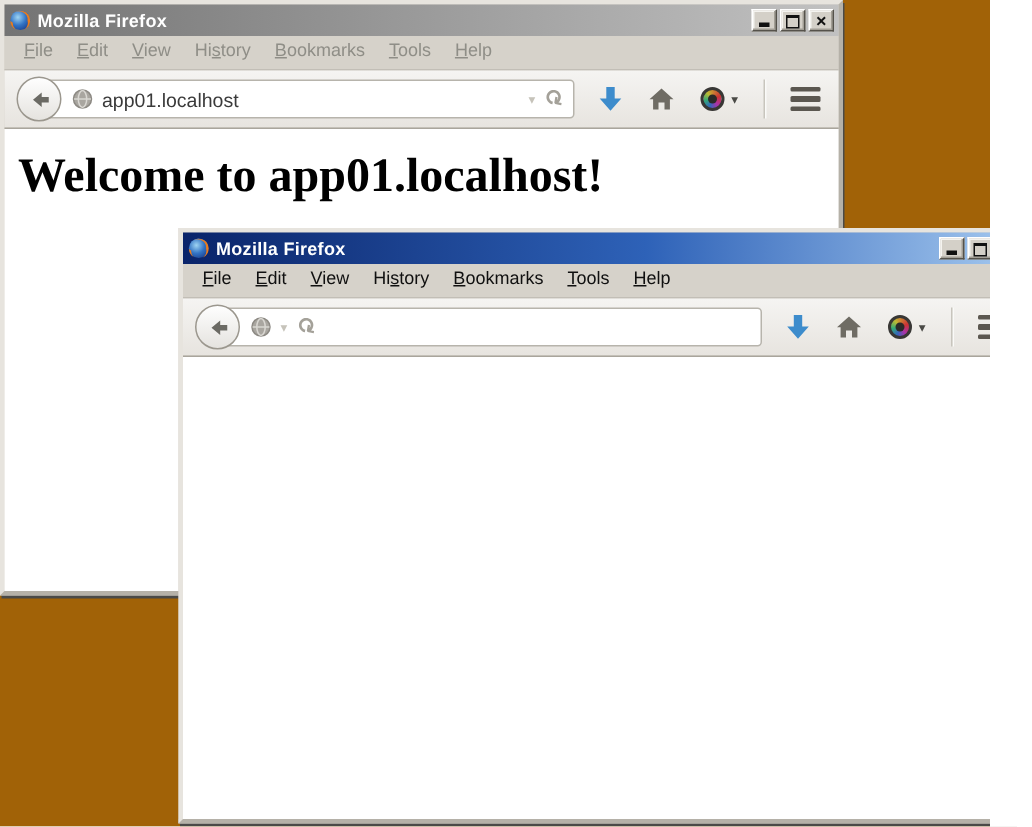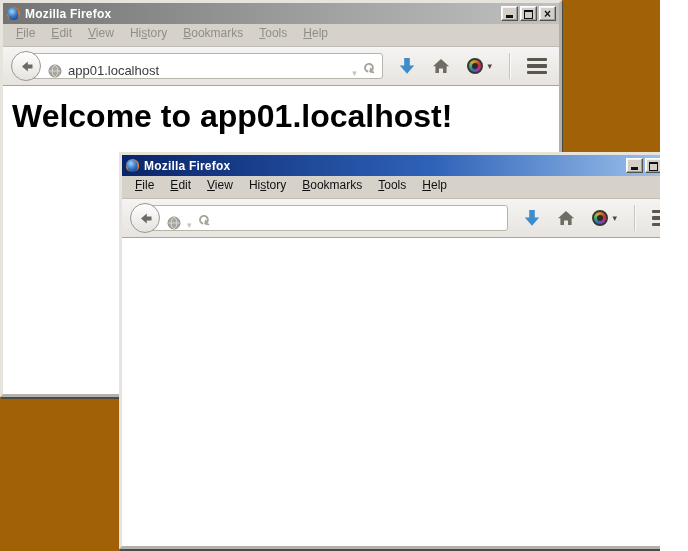--- a/index.html
+++ b/index.html
@@ -39,38 +39,38 @@
   .mn { text-decoration:underline; }
 
   .toolbar { height:39px; flex:0 0 auto; display:flex; align-items:center;
              padding:0 12px 0 8px;
              background:linear-gradient(#f5f4f2,#e7e4df);
              border-bottom:1px solid #a9a59c; }
   .back-btn { width:30px; height:30px; border-radius:50%; flex:0 0 auto; z-index:2;
               background:linear-gradient(#fefefe,#e5e3df);
               border:1px solid #9b978e; display:flex; align-items:center; justify-content:center; cursor:pointer; }
   .urlbar { flex:1 1 auto; height:26px; background:#fff; border:1px solid #b7b4ac; border-radius:3px;
-            margin-left:-16px; padding:0 7px 0 22px; display:flex; align-items:flex-end; gap:6px;
+            margin-left:-16px; padding:0 7px 0 22px; display:flex; align-items:center; gap:6px;
             font-size:13px; color:#3a3a3a; min-width:0; }
   .url-text { flex:1; white-space:nowrap; overflow:hidden; }
   .url-drop { font-size:9px; color:#c6c3ba; cursor:pointer; }
   .reload   { font-size:15px; font-weight:bold; color:#a4a199; cursor:pointer; transform:rotate(55deg); }
 
   .right-icons { display:flex; align-items:center; gap:17px; margin-left:16px; flex:0 0 auto; }
   .icon-btn { display:flex; align-items:center; cursor:pointer; }
   .lens { width:16px; height:16px; border-radius:50%; position:relative; border:2px solid #383735;
           background:conic-gradient(#cc8833 0deg,#cc3333 70deg,#aa33aa 140deg,#3366bb 200deg,#33aa77 260deg,#bbbb33 320deg,#cc8833 360deg); }
   .lens::after { content:""; position:absolute; inset:3px; border-radius:50%; background:#2b2a28; }
   .addon-caret { font-size:9px; color:#4a4a46; margin-left:4px; }
   .tsep { width:1px; height:26px; background:#c8c5bd; box-shadow:1px 0 0 #fafaf8; }
   .burger { display:flex; flex-direction:column; gap:3px; cursor:pointer; }
   .burger i { display:block; width:20px; height:3.5px; background:#5b5750; border-radius:1px; }
 
   .content { flex:1 1 auto; background:#ffffff; position:relative; overflow:hidden; }
-  .page-heading { font-family:Liberation Sans, sans-serif; font-size:32px; font-weight:bold;
+  .page-heading { font-family:Liberation Serif, serif; font-size:32px; font-weight:bold;
                   color:#000; margin:12px 0 0 9px; line-height:1.15; white-space:nowrap; }
 
   .grip { position:absolute; right:4px; bottom:4px; width:16px; height:16px; cursor:nwse-resize; }
   .grip i { position:absolute; width:3px; height:3px; background:#a19e97; box-shadow:1px 1px 0 #ffffff; }
   .grip .g1 { right:2px; bottom:12px; }
   .grip .g2 { right:7px; bottom:7px; }
   .grip .g3 { right:2px; bottom:7px; }
   .grip .g4 { right:12px; bottom:2px; }
   .grip .g5 { right:7px; bottom:2px; }
   .grip .g6 { right:2px; bottom:2px; }

